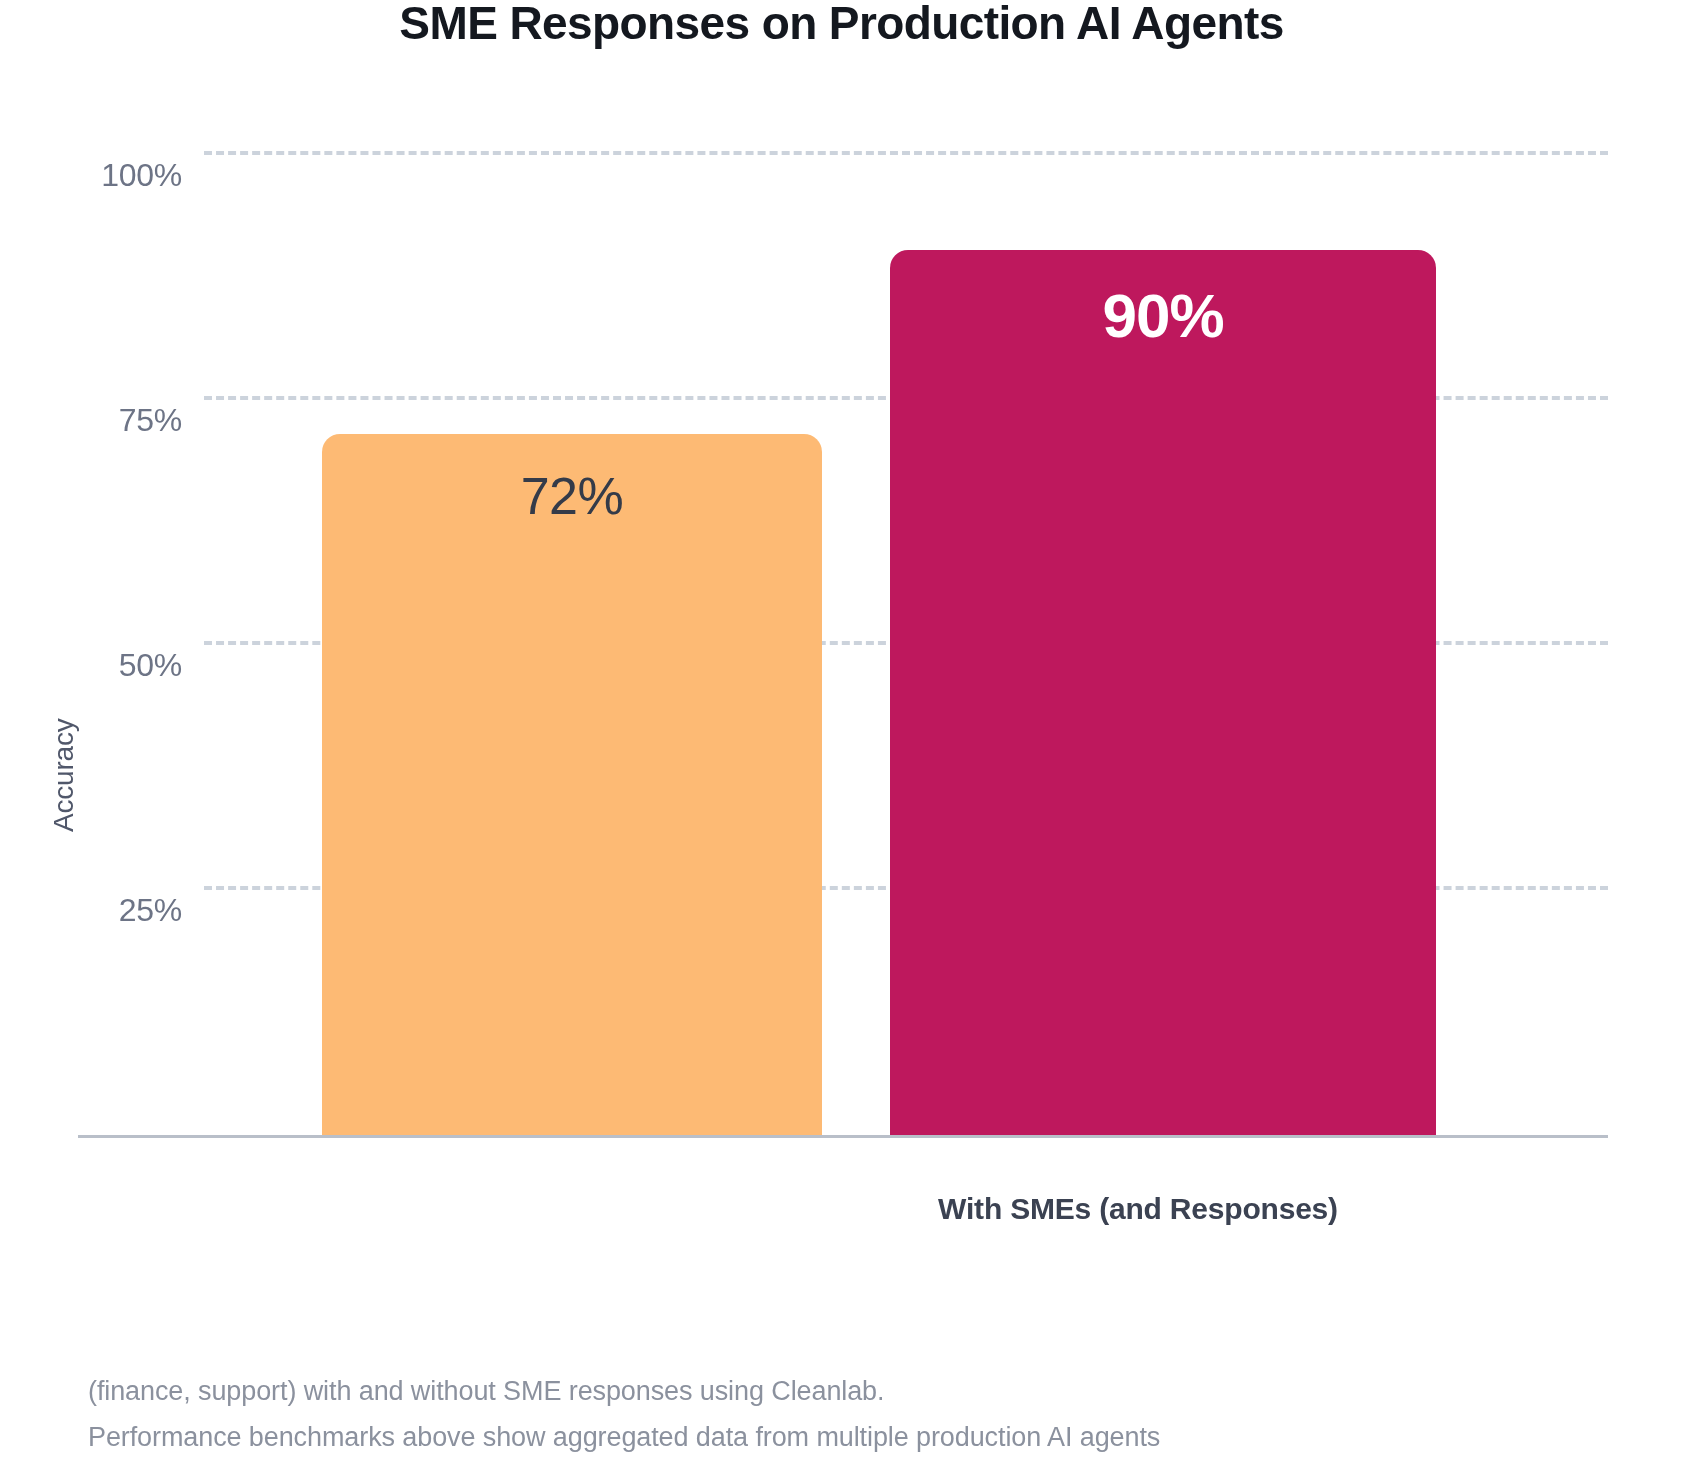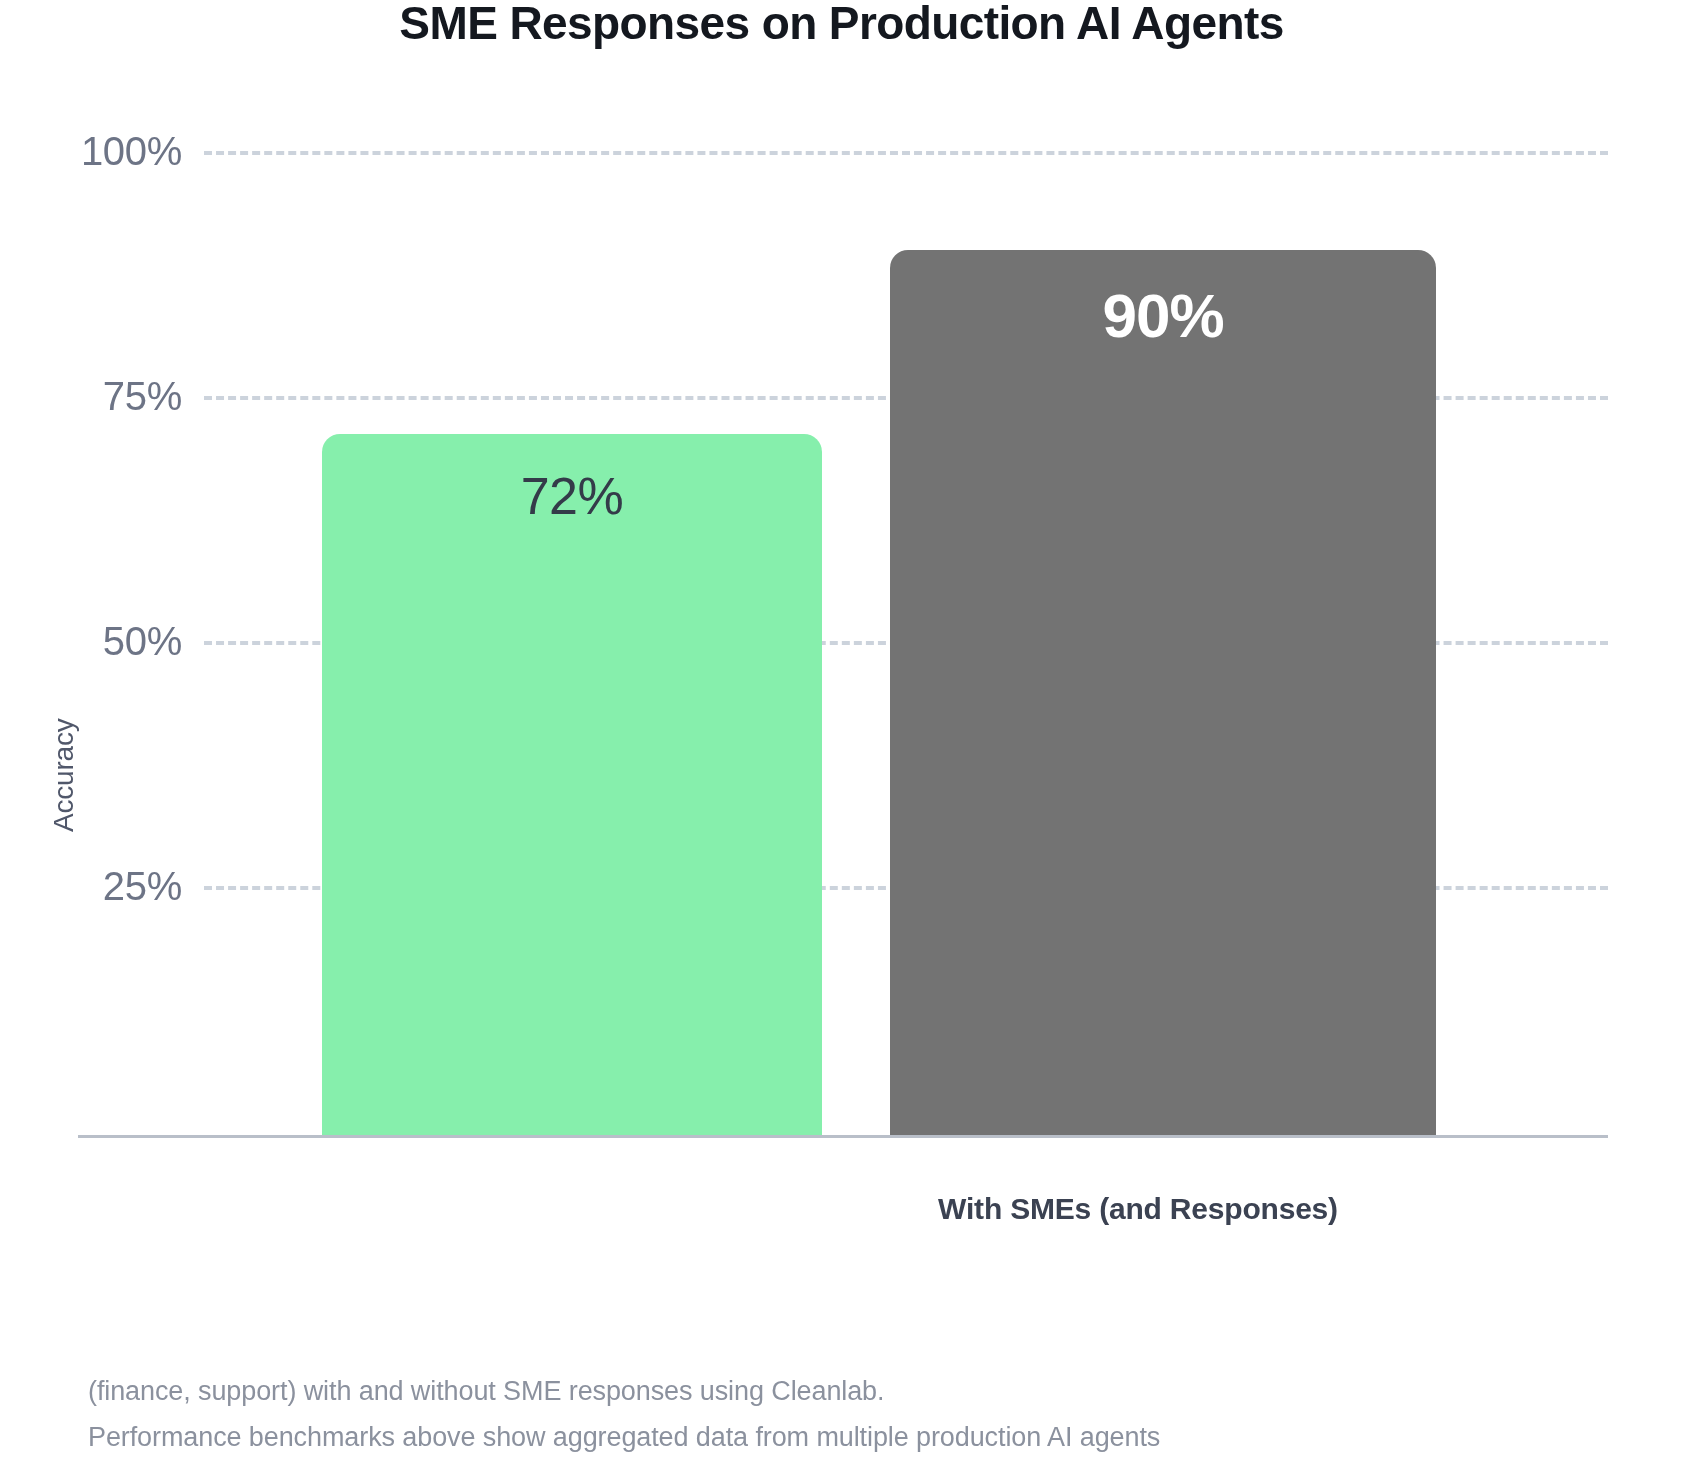--- a/index.html
+++ b/index.html
@@ -71,24 +71,25 @@
     left: 126px;          
     right: 0px;
     height: 0;
     border-top: 4px dashed #ccd3dc;
   }
   .tick-label {
     position: absolute;
     left: 0px;
     width: 104px;
     text-align: right;
-    font-size: 40px;
+    font-size: 32px;
     color: #6d7486;
     transform: translateY(-50%);
     letter-spacing: -0.3px;
+    margin-top: 24px;
   }
 
   
   .axis-baseline {
     position: absolute;
     left: 0;
     top: 995px;
     width: 1530px;
     height: 3px;
     background: #b9bfc9;
@@ -108,31 +109,31 @@
     border-radius: 18px 18px 0 0;
   }
   .bar-value {
     position: absolute;
     left: 0;
     width: 100%;
     text-align: center;
     white-space: nowrap;
   }
   .bar-light {
-    background: #86efac;
+    background: #fdba74;
   }
   .bar-light .bar-value {
     top: 32px;
     font-size: 52px;
     font-weight: 400;
     color: #343b49;
     letter-spacing: -0.5px;
   }
   .bar-dark {
-    background: #737373;
+    background: #be185d;
   }
   .bar-dark .bar-value {
     top: 30px;
     font-size: 62px;
     font-weight: 700;
     color: #ffffff;
     letter-spacing: -1px;
   }
 
   

